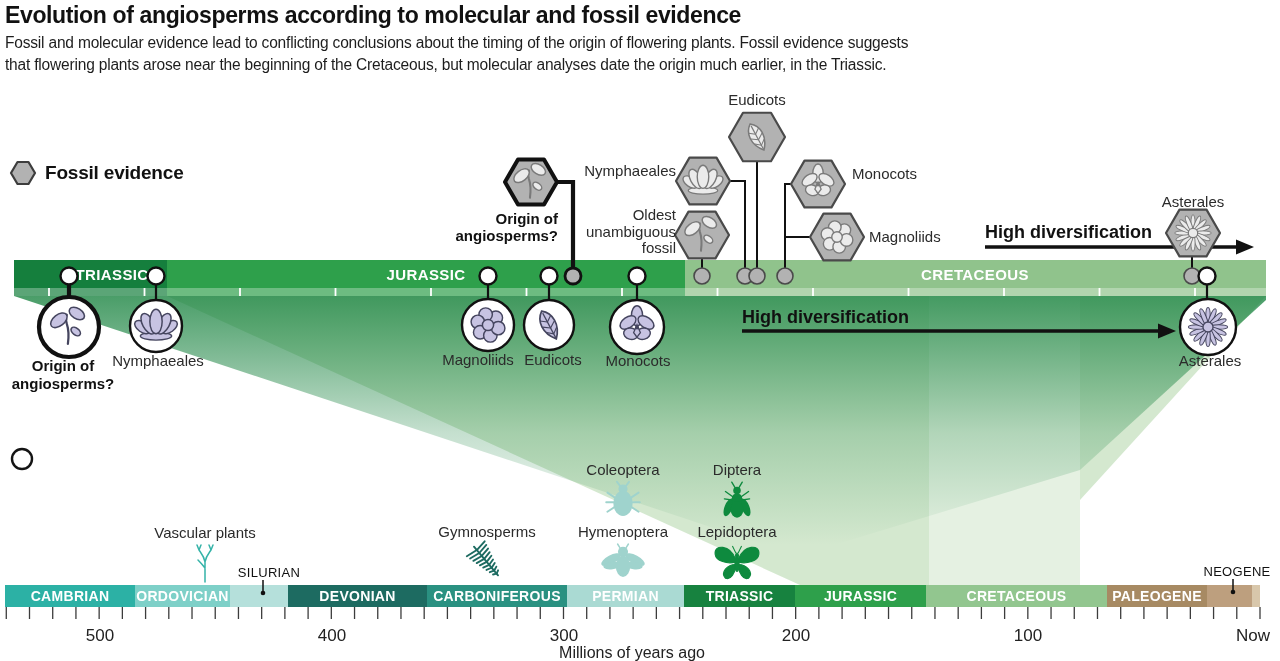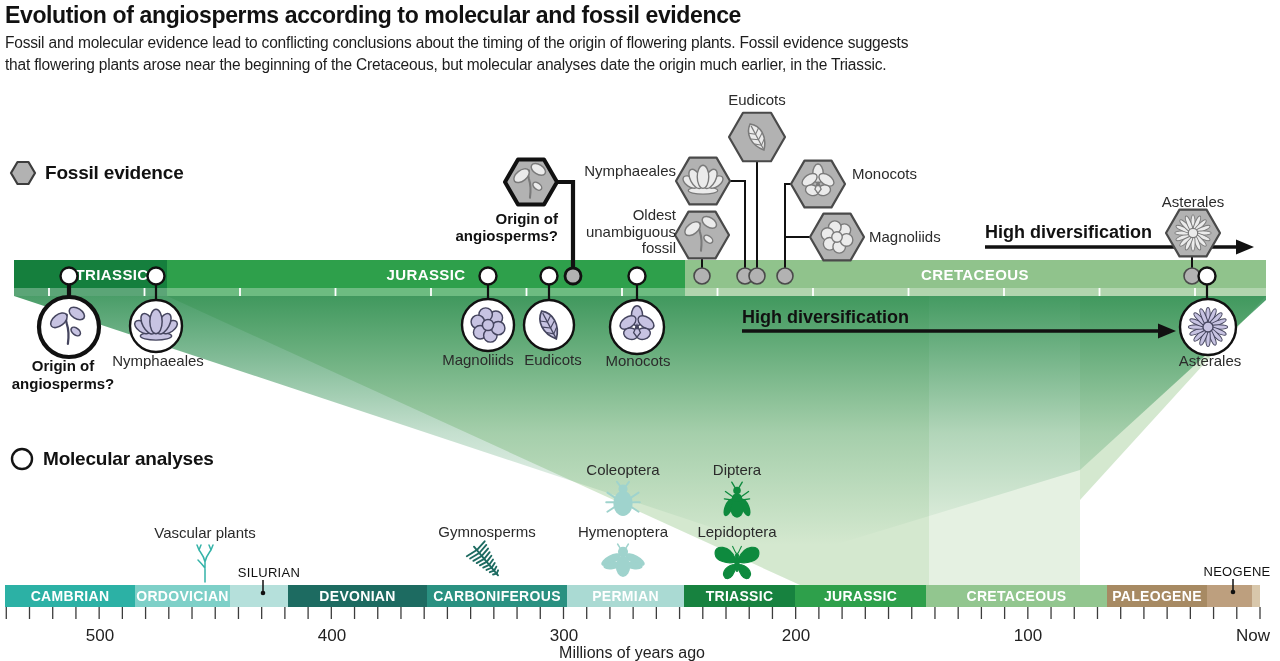--- a/index.html
+++ b/index.html
@@ -33,21 +33,20 @@
     <svg width="28" height="26">
       <polygon points="2,13 8.5,2 19.5,2 26,13 19.5,24 8.5,24" fill="#b2b2b2" stroke="#3d3d3d" stroke-width="2.2" stroke-linejoin="round"></polygon>
     </svg>
     <span class="txt">Fossil evidence</span>
   </div>
 
   <div class="legend" style="left:9px;top:438px">
     <svg width="26" height="26">
       <circle cx="13" cy="13" r="10" fill="#fff" stroke="#141414" stroke-width="2.4"></circle>
     </svg>
-    <span class="txt">Molecular analyses</span>
   </div>
 
   <svg id="diagram" width="1280" height="661" viewBox="0 0 1280 661" style="position:absolute;left:0;top:0">
       <defs>
         <linearGradient id="wg" gradientUnits="userSpaceOnUse" x1="0" y1="296" x2="0" y2="545">
   <stop offset="0" stop-color="#17823e" stop-opacity="0.78"></stop>
   <stop offset="0.55" stop-color="#17823e" stop-opacity="0.25"></stop>
   <stop offset="1" stop-color="#17823e" stop-opacity="0"></stop>
         </linearGradient>
       </defs>

